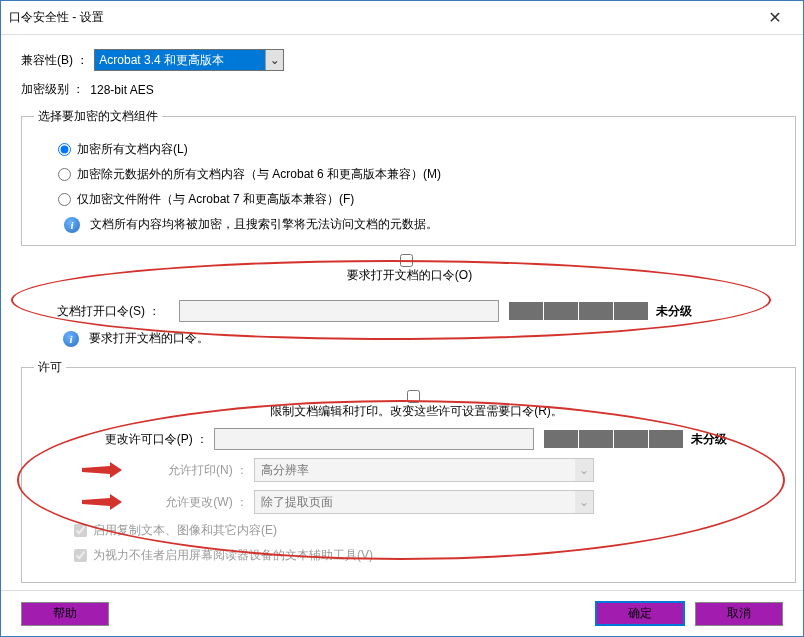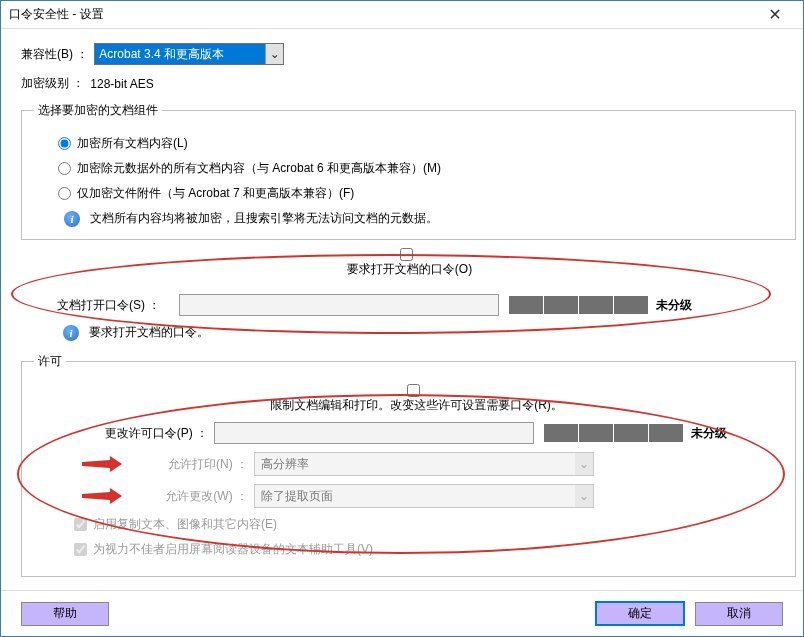--- a/index.html
+++ b/index.html
@@ -1,17 +1,17 @@
 <!DOCTYPE html>
 <html><head>
 <meta charset="utf-8">
 <style>
 * { box-sizing: border-box; margin: 0; padding: 0; font-family: "Microsoft YaHei", "Segoe UI", Tahoma, sans-serif; font-size: 12px; }
 body { background: #fff; width: 804px; height: 637px; overflow: hidden; position: relative; border: 1px solid #3a7ab8; }
-.titlebar { height: 28px; background: #fff; border-bottom: 1px solid #ddd; display: flex; align-items: center; padding: 0 8px; }
+.titlebar { height: 34px; background: #fff; border-bottom: 1px solid #ddd; display: flex; align-items: center; padding: 0 8px; }
 .titlebar-title { flex: 1; color: #000; font-size: 12px; }
 .close-btn { width: 40px; height: 28px; display: flex; align-items: center; justify-content: center; font-size: 16px; color: #333; cursor: pointer; }
 .content { padding: 14px 7px 10px 20px; position: relative; }
 .row { display: flex; align-items: center; margin-bottom: 10px; }
 .label { color: #000; margin-right: 6px; }
 .select-compat { width: 190px; height: 22px; border: 1px solid #707070; background: #0078d7; color: #fff; display: flex; align-items: center; padding: 0 4px; position: relative; }
 .select-compat .sel-text { flex: 1; }
 .select-compat .drop { width: 18px; height: 100%; background: #e1e1e1; border-left: 1px solid #999; display: flex; align-items: center; justify-content: center; color: #333; position: absolute; right: 0; top: 0; }
 fieldset { border: 1px solid #c0c0c0; margin-bottom: 8px; padding: 8px 12px 10px 12px; }
 legend { padding: 0 4px; color: #000; }
@@ -33,21 +33,21 @@
 .perm-row { display: flex; align-items: center; margin: 8px 0 8px 40px; }
 .perm-label { width: 120px; text-align: right; padding-right: 6px; color: #000; }
 .perm-label.disabled { color: #9a9a9a; }
 .select-disabled { width: 340px; height: 24px; border: 1px solid #c9c9c9; background: #f4f4f4; color: #777; display: flex; align-items: center; padding: 0 6px; position: relative; }
 .select-disabled .drop { width: 18px; height: 100%; background: #e8e8e8; display: flex; align-items: center; justify-content: center; color: #aaa; position: absolute; right: 0; top: 0; }
 .check-disabled { display: flex; align-items: center; margin: 8px 0 6px 40px; color: #9a9a9a; }
 .check-disabled input { margin-right: 6px; }
 .arrow-annot { position: absolute; z-index: 5; pointer-events: none; }
 .ellipse-annot { position: absolute; border: 2px solid #d4322c; border-radius: 50%; z-index: 4; pointer-events: none; }
 .button-bar { position: absolute; bottom: 10px; left: 0; right: 0; padding: 0 20px; display: flex; align-items: center; border-top: 1px solid #ddd; padding-top: 10px; }
-.btn { width: 88px; height: 24px; border: 1px solid #888; background: #c4b5fd; display: flex; align-items: center; justify-content: center; cursor: pointer; }
+.btn { width: 88px; height: 24px; border: 1px solid #888; background: #a21caf; display: flex; align-items: center; justify-content: center; cursor: pointer; }
 .btn.primary { border: 2px solid #0078d7; width: 90px; height: 25px; }
 .spacer { flex: 1; }
 </style>
 </head>
 <body>
 
 <div class="titlebar">
   <div class="titlebar-title">口令安全性 - 设置</div>
   <div class="close-btn">✕</div>
 </div>

